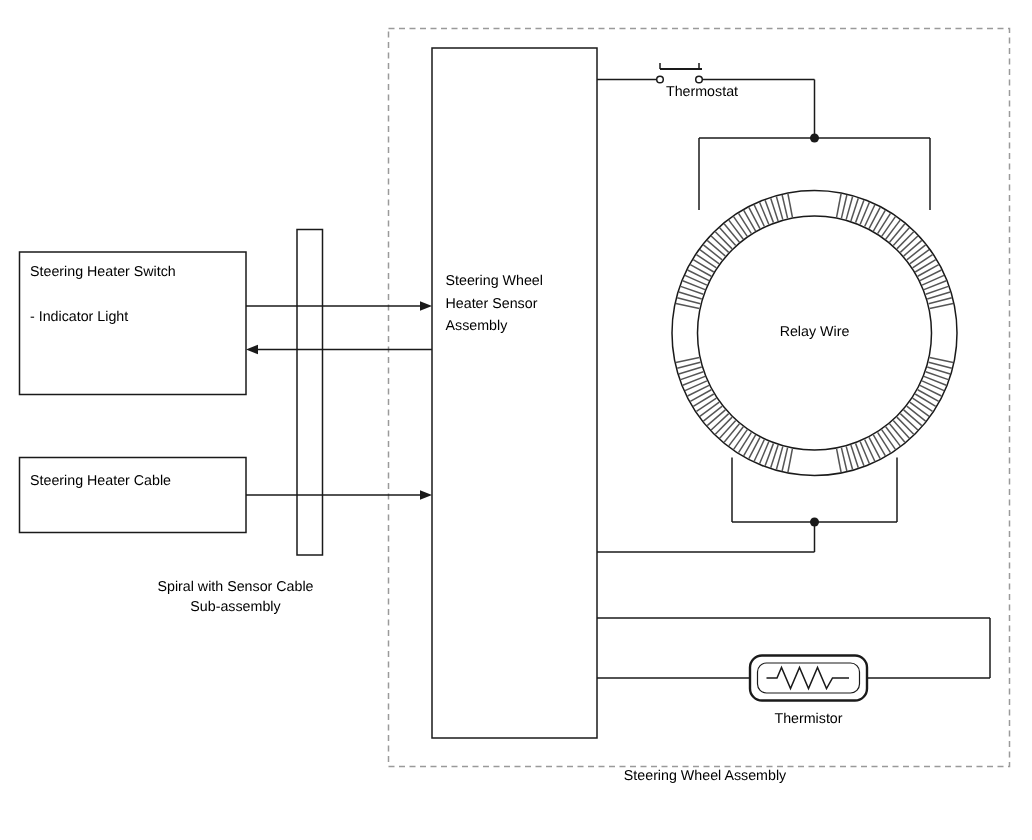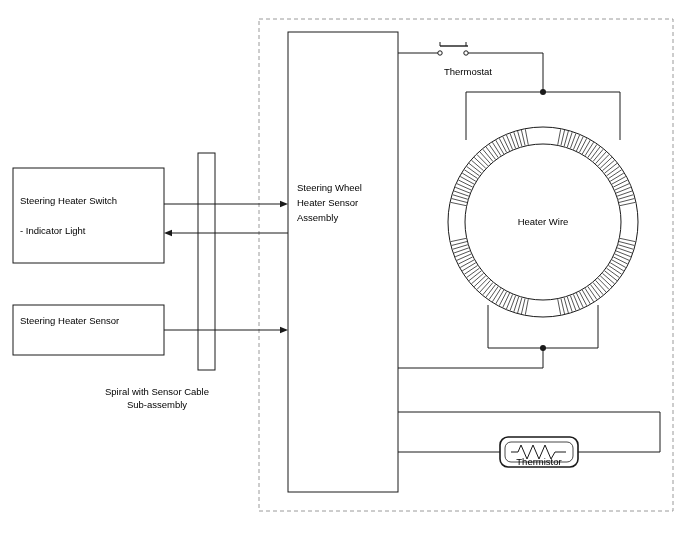--- a/index.html
+++ b/index.html
@@ -217,33 +217,34 @@
     <line x1="398" y1="412" x2="660" y2="412" stroke="#1a1a1a" stroke-width="1"></line>
     <line x1="660" y1="412" x2="660" y2="452" stroke="#1a1a1a" stroke-width="1"></line>
     <line x1="398" y1="452" x2="500" y2="452" stroke="#1a1a1a" stroke-width="1"></line>
     <line x1="578" y1="452" x2="660" y2="452" stroke="#1a1a1a" stroke-width="1"></line>
 
     <rect x="500" y="437" width="78" height="30" rx="8" ry="8" fill="#ffffff" stroke="#1a1a1a" stroke-width="1.6"></rect>
     <rect x="505" y="442" width="68" height="20" rx="6" ry="6" fill="#ffffff" stroke="#1a1a1a" stroke-width="0.8"></rect>
     <polyline points="511,452 518,452 521,445 527,459 533,445 539,459 545,445 551,459 555,452 566,452" fill="none" stroke="#1a1a1a" stroke-width="1"></polyline>
   </svg>
 
-  <div class="box-label" style="left:20px; top:174px; width:140px;margin-top:19px;">Steering Heater Switch
+  <div class="box-label" style="left:20px; top:174px; width:140px;">Steering Heater Switch
 
  - Indicator Light</div>
 
-  <div class="box-label" style="left:20px; top:313px; width:140px;">Steering Heater Sensor</div>
+  <div class="box-label" style="left:20px; top:313px; width:140px;">Steering Heater Cable</div>
 
   <div class="box-label" style="left:297px; top:180px; width:96px;">Steering Wheel
 Heater Sensor
 Assembly</div>
 
   <div class="lbl c" style="left:83px; top:385px; width:148px;">Spiral with Sensor Cable
 Sub-assembly</div>
 
-  <div class="lbl c" style="left:398px; top:65px; width:140px;">Thermostat</div>
-
-  <div class="lbl c" style="left:483px; top:215px; width:120px;">Heater Wire</div>
-
-  <div class="lbl c" style="left:489px; top:455px; width:100px;">Thermistor</div>
-
+  <div class="lbl c" style="left:398px; top:55px; width:140px;">Thermostat</div>
+
+  <div class="lbl c" style="left:483px; top:215px; width:120px;">Relay Wire</div>
+
+  <div class="lbl c" style="left:489px; top:473px; width:100px;">Thermistor</div>
+
+  <div class="lbl c" style="left:375px; top:511px; width:190px;">Steering Wheel Assembly</div>
 
 </div>
 
 </body></html>

